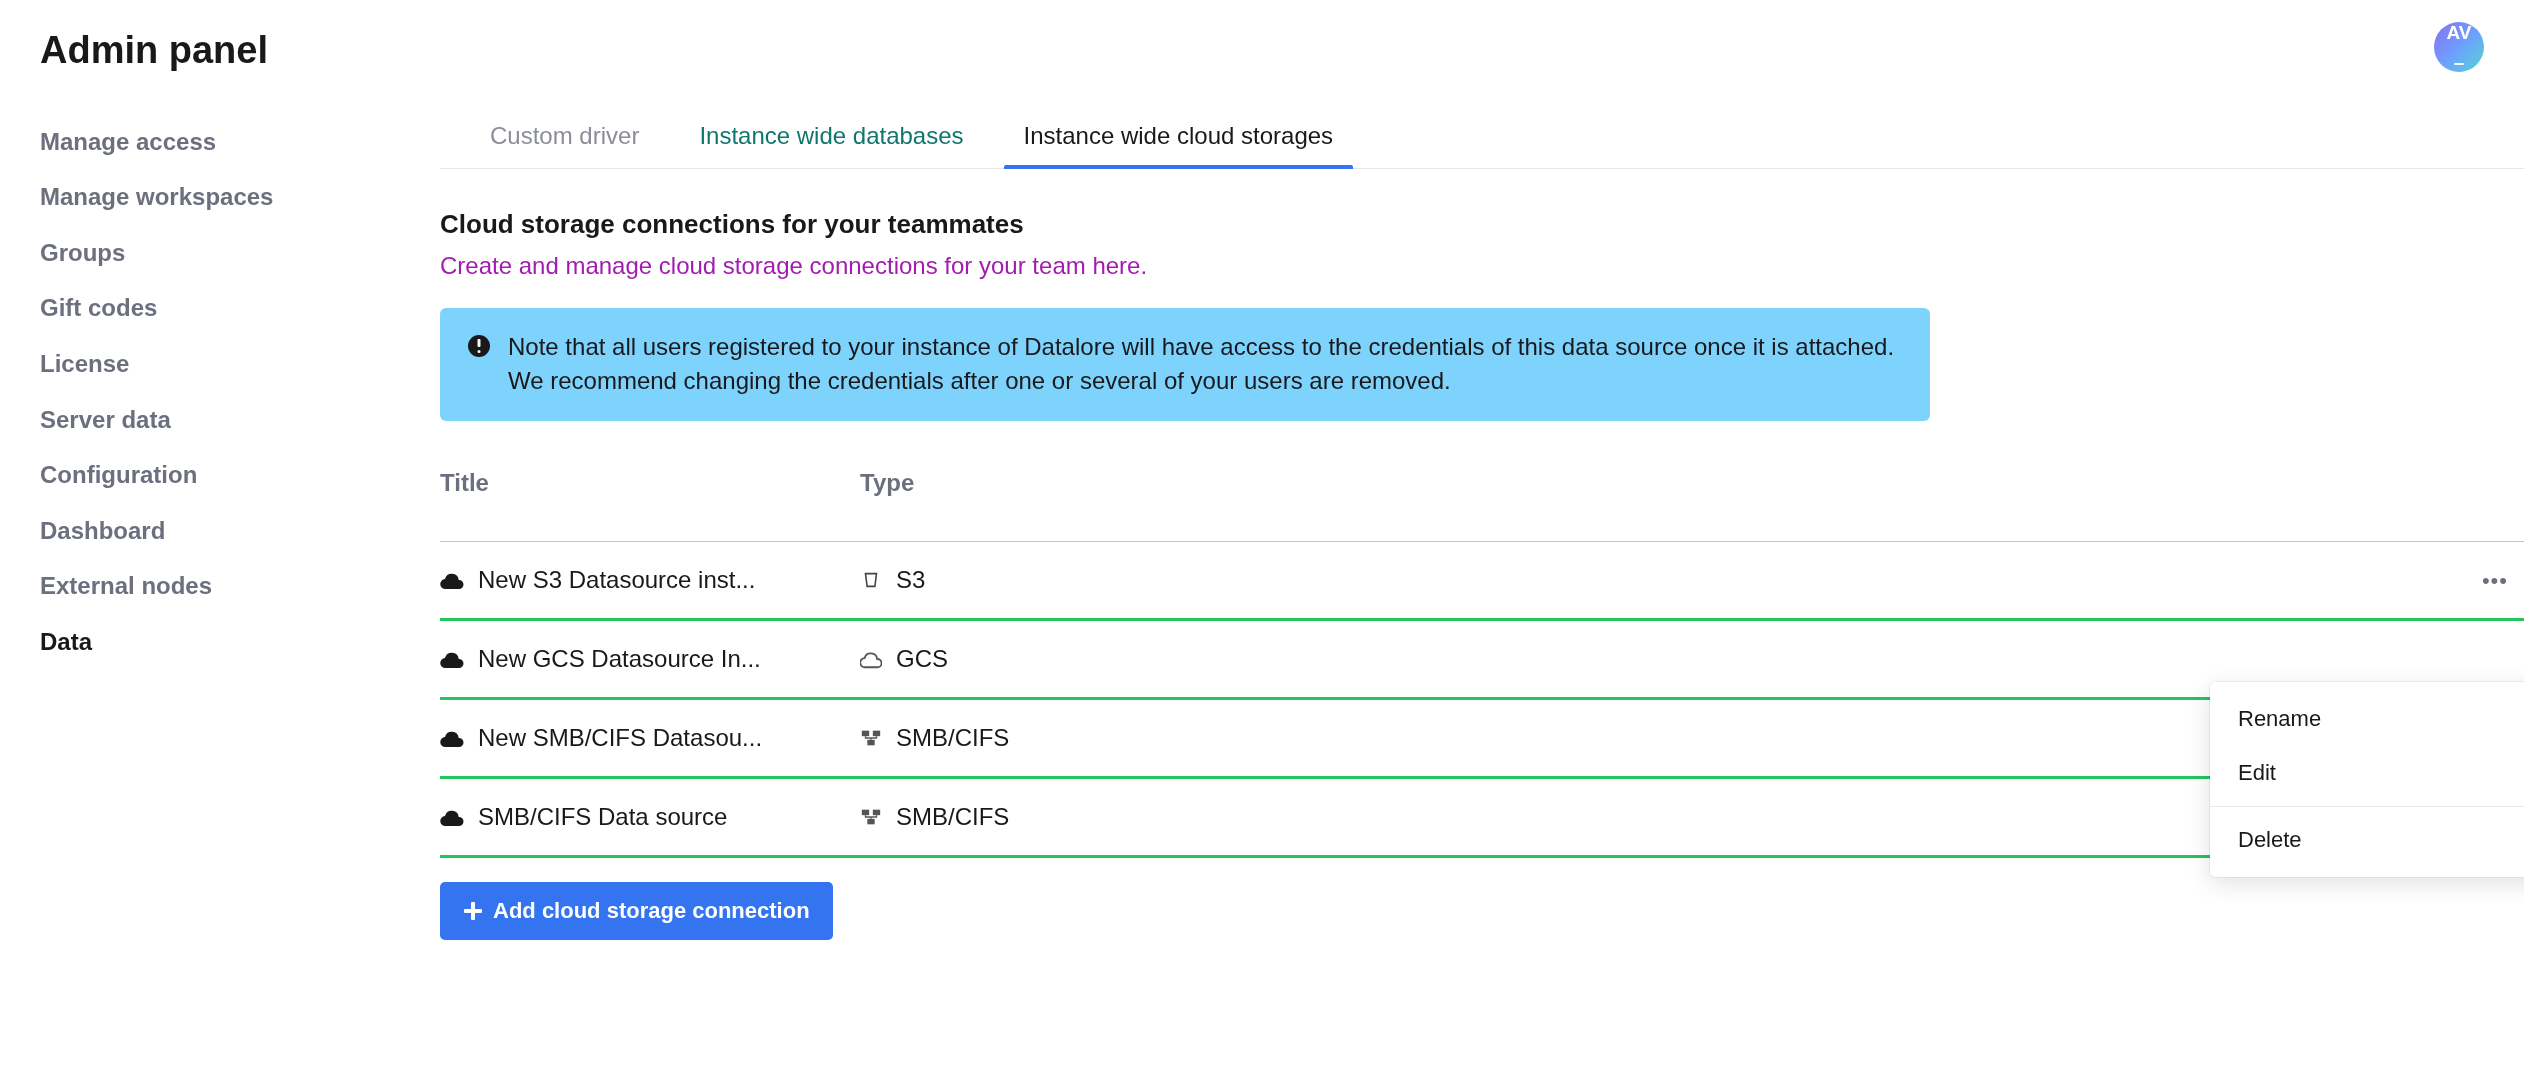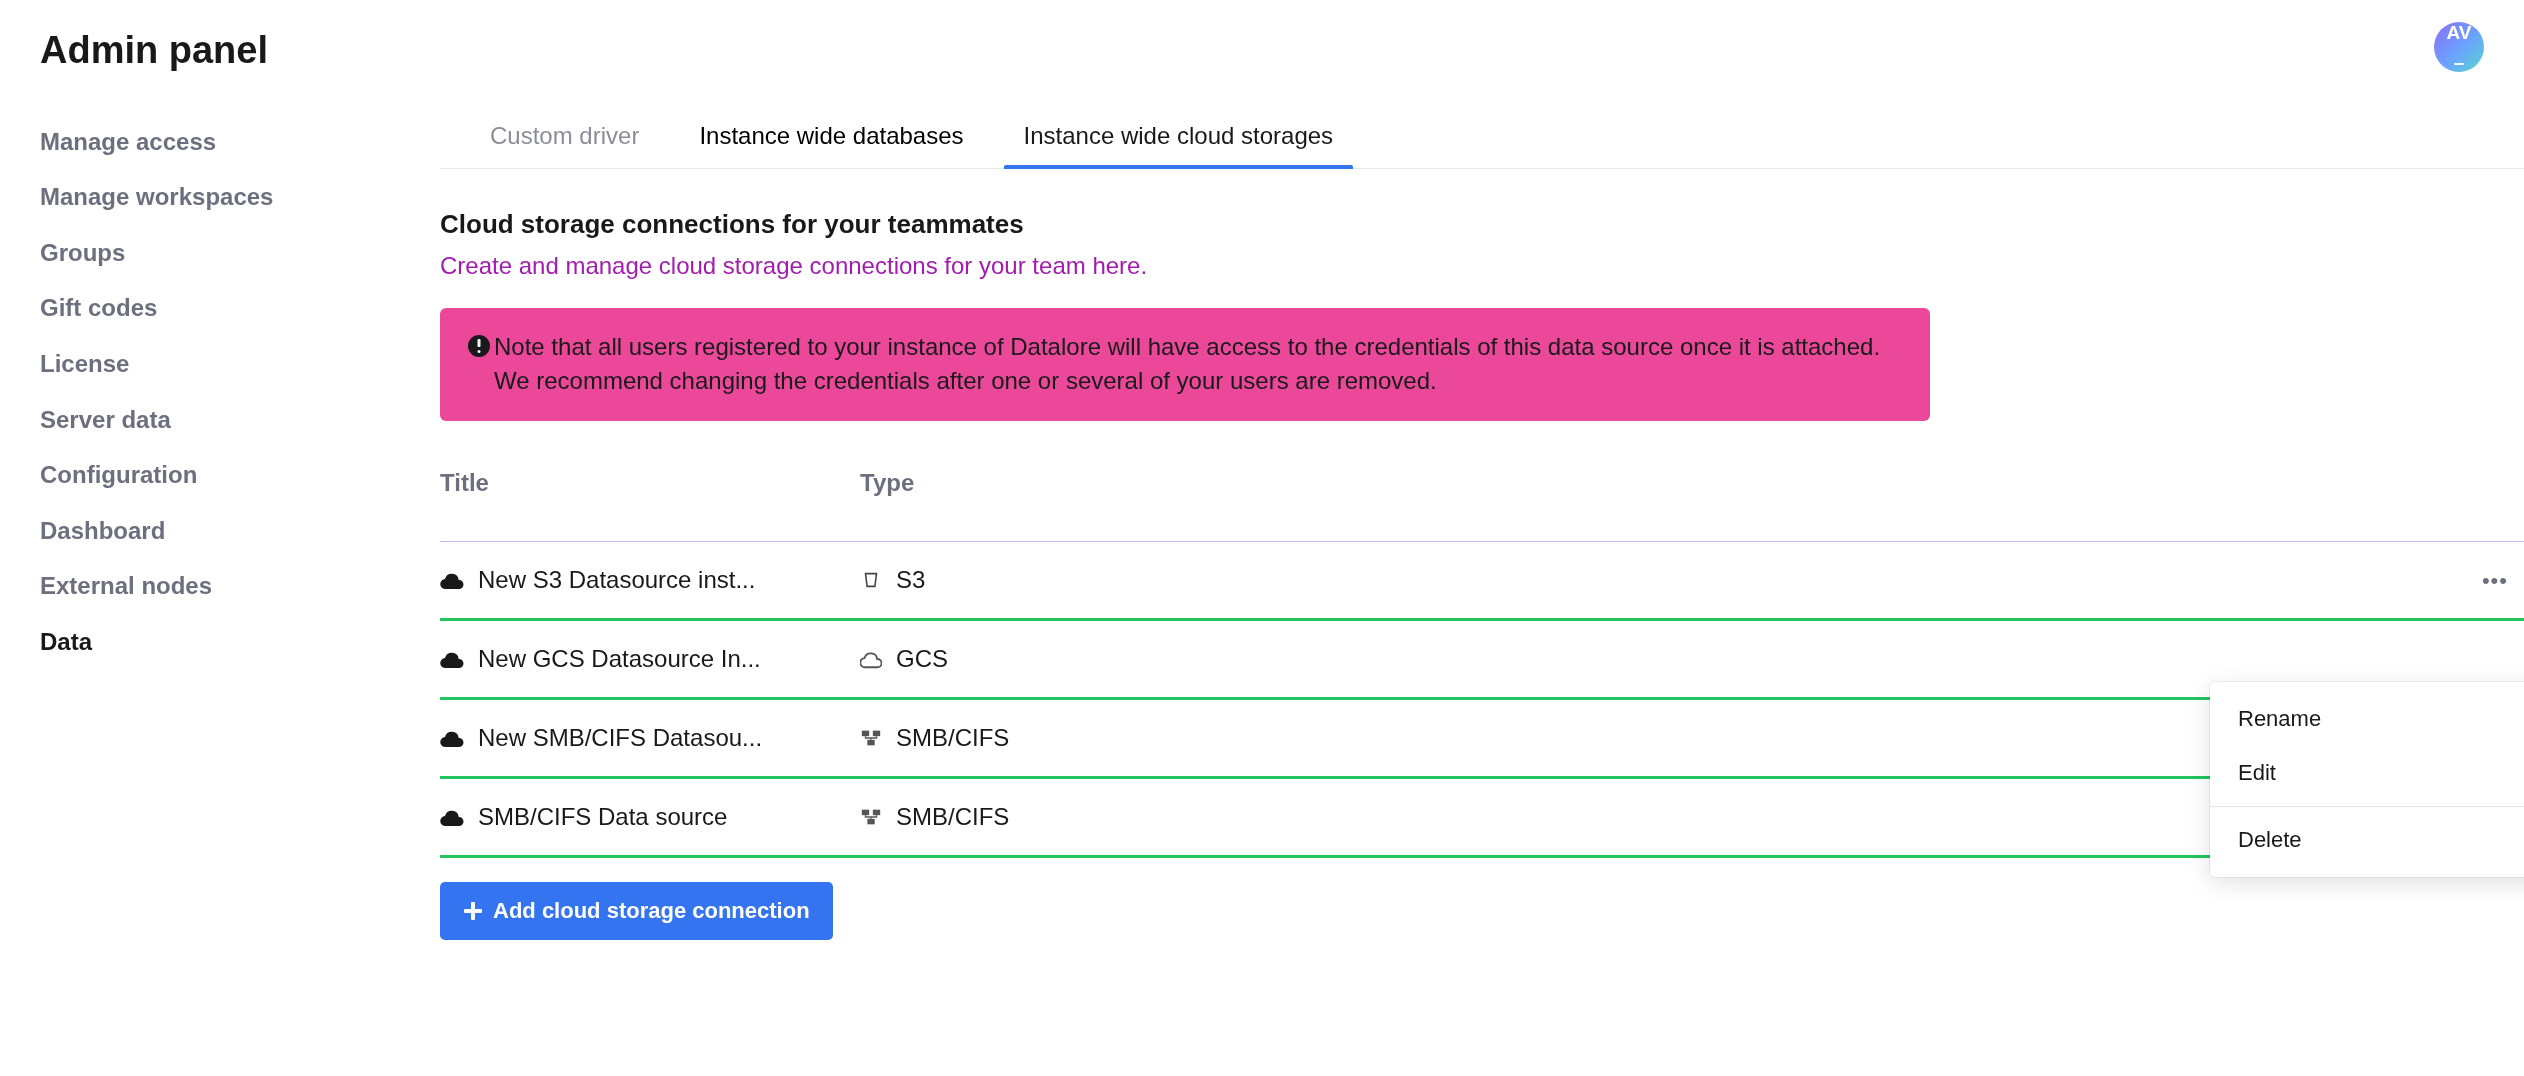--- a/index.html
+++ b/index.html
@@ -80,21 +80,21 @@
     padding-right: 0;
   }
   .tabs {
     display: flex;
     border-bottom: 1px solid #e6e6e8;
     gap: 60px;
     padding-left: 50px;
   }
   .tab {
     font-size: 24px;
-    color: #000000;
+    color: #0f766e;
     padding: 8px 0 18px 0;
     cursor: pointer;
     position: relative;
   }
   .tab.inactive { color: #8b8e99; }
   .tab.active {
     color: #19191c;
   }
   .tab.active::after {
     content: "";
@@ -111,26 +111,26 @@
     font-size: 26px;
     font-weight: 700;
     margin: 0 0 12px 0;
   }
   .section-desc {
     font-size: 24px;
     color: #a21caf;
     margin: 0 0 28px 0;
   }
   .notice {
-    background: #ec4899;
+    background: #7dd3fc;
     border-radius: 6px;
     padding: 22px 28px;
     display: flex;
     align-items: flex-start;
-    gap: 4px;
+    gap: 18px;
     max-width: 1490px;
     font-size: 24px;
     line-height: 1.45;
     color: #19191c;
   }
   .notice-icon {
     flex-shrink: 0;
     width: 22px; height: 22px;
     background: #19191c;
     border-radius: 50%;

